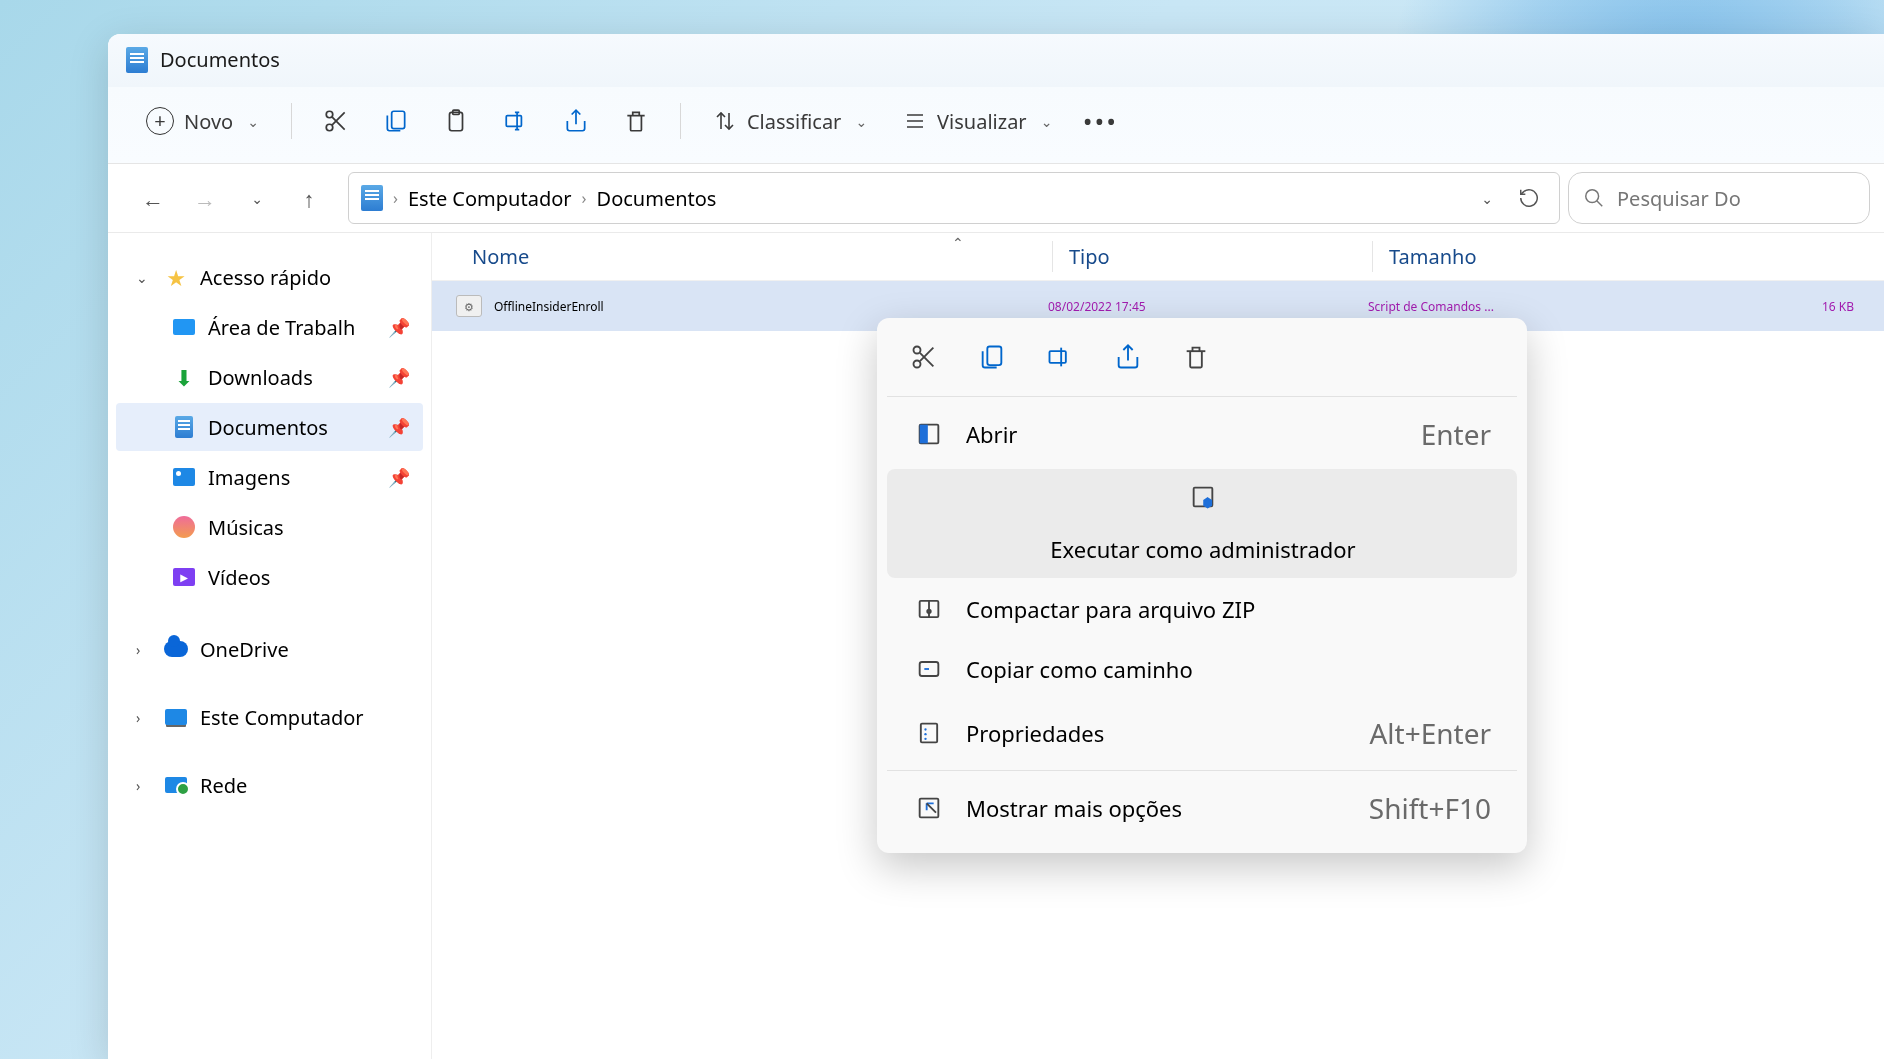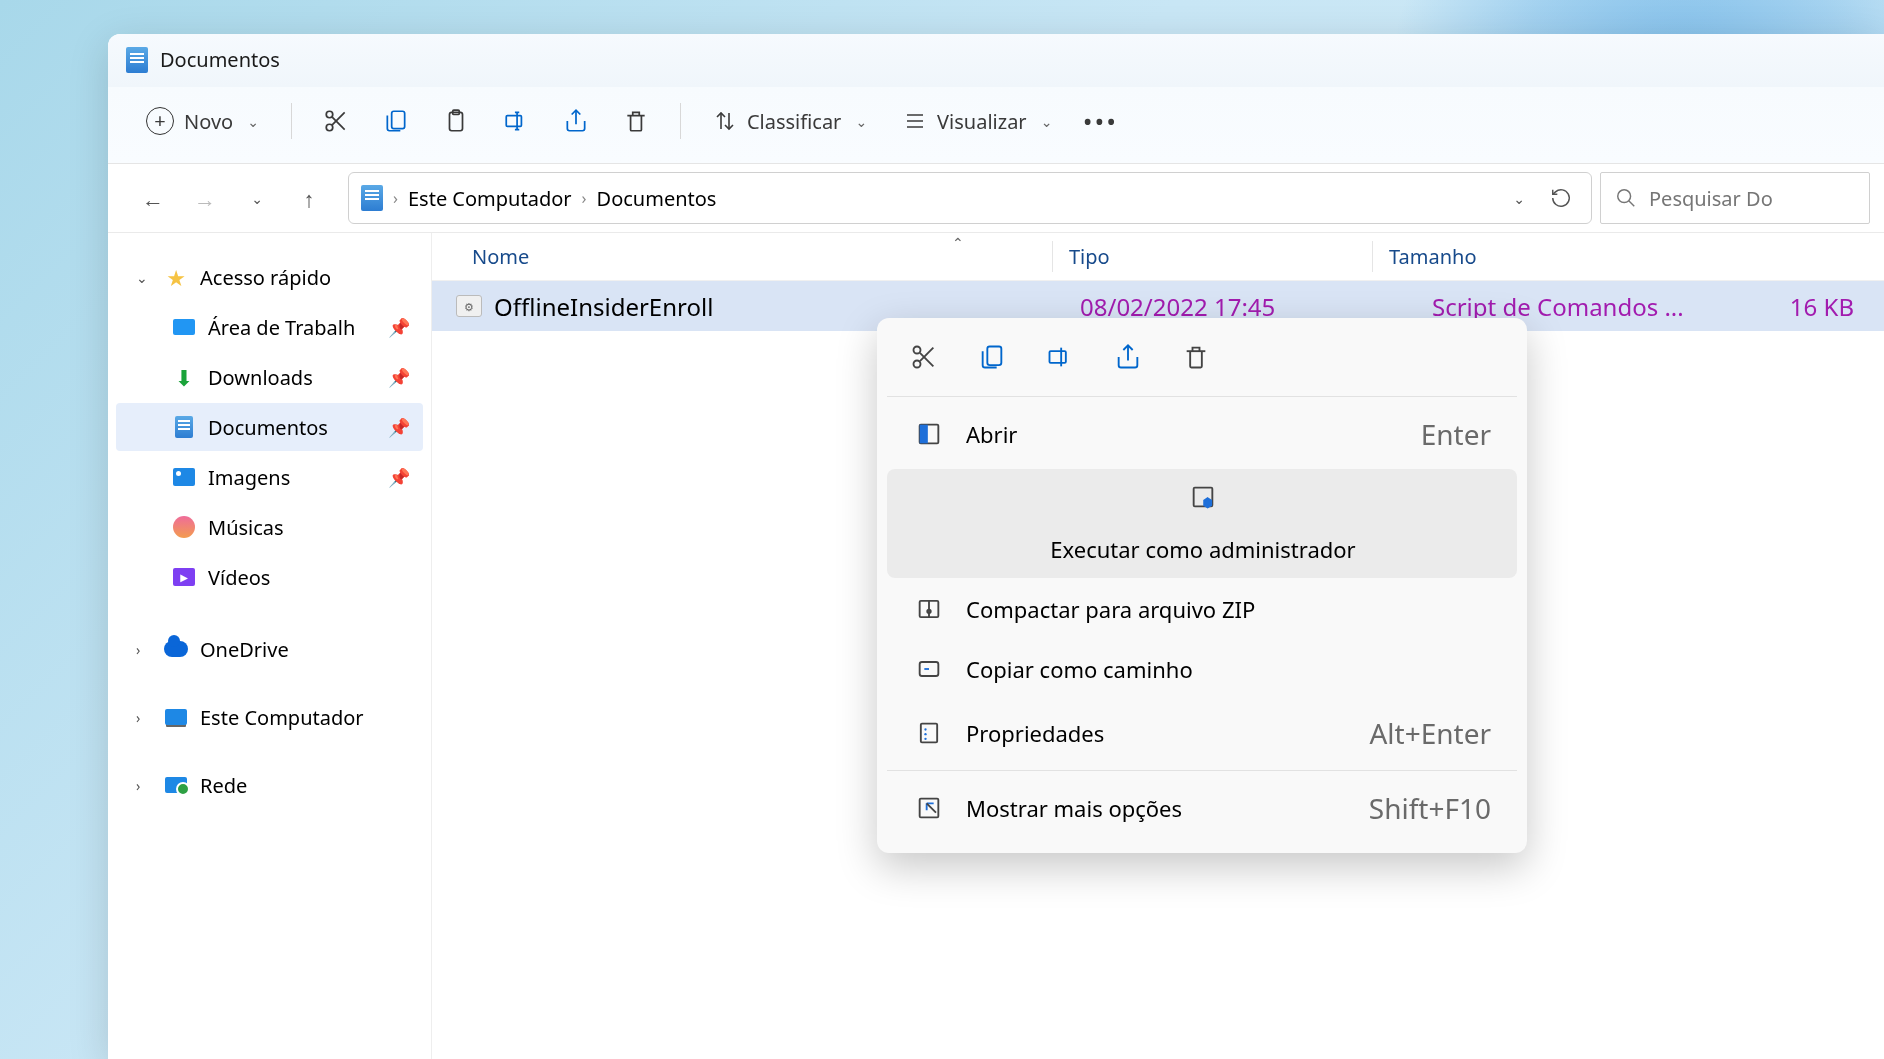--- a/index.html
+++ b/index.html
@@ -91,21 +91,21 @@
   min-width: 0;
 }
 .addr .doc-icon-sm {
   width: 22px; height: 26px; background: linear-gradient(#5aa9e6,#2d7dd2); border-radius:2px; position:relative; flex-shrink:0;
 }
 .addr .doc-icon-sm::after { content:""; position:absolute; left:4px; top:5px; right:4px; height:2px; background:#fff; box-shadow:0 4px 0 #fff,0 8px 0 #fff; }
 .addr-sep { color: #888; font-size: 16px; }
 .addr-tail { margin-left: auto; display:flex; gap:6px; align-items:center; }
 .addr-iconbtn { width:36px; height:36px; display:flex; align-items:center; justify-content:center; color:#555; }
 .search {
-  width: 270px; border:1px solid #d0d0d0; border-radius:2px; height:52px;
+  width: 302px; border:1px solid #d0d0d0; border-radius:14px; height:52px;
   display:flex; align-items:center; gap:12px; padding:0 14px; color:#767676; font-size:20px;
   overflow: hidden; white-space: nowrap;
 }
 .body { flex:1; display:flex; }
 .sidebar {
   width: 324px; border-right: 1px solid #eee; padding-top: 18px;
   font-size: 20px;
 }
 .sb-item {
   display:flex; align-items:center; gap:12px; height:48px; padding: 0 12px 0 20px;
@@ -143,22 +143,21 @@
 }
 .cols .sort-ind { text-align:center; color:#666; font-size:14px; position:absolute; left: 520px; top:0; }
 .col-divider { border-left: 1px solid #e5e5e5; padding-left: 16px; height:100%; display:flex; align-items:center; }
 .filerow {
   display:grid;
   grid-template-columns: 580px 320px 275px 1fr;
   padding: 0 20px 0 20px;
   align-items:center;
   height: 50px;
   background:#d9e4f5;
-  font-size: 24px;
-  gap: 32px;
+  font-size: 12px;
 }
 .filerow .fname { display:flex; align-items:center; gap:12px; padding-left:4px; }
 .cmd-ic { width:26px; height:22px; background:#f0f0f0; border:1px solid #bbb; border-radius:3px; position:relative; }
 .cmd-ic::after{content:"⚙";position:absolute;inset:0;display:flex;align-items:center;justify-content:center;font-size:11px;color:#666;}
 .filerow .col { padding-left:16px; color:#a21caf; }
 .filerow .col.size { text-align:right; padding-right:10px; }
 .ctx-menu {
   position:absolute; left: 445px; top: 85px;
   width: 650px;
   background:#f9f9f9;

